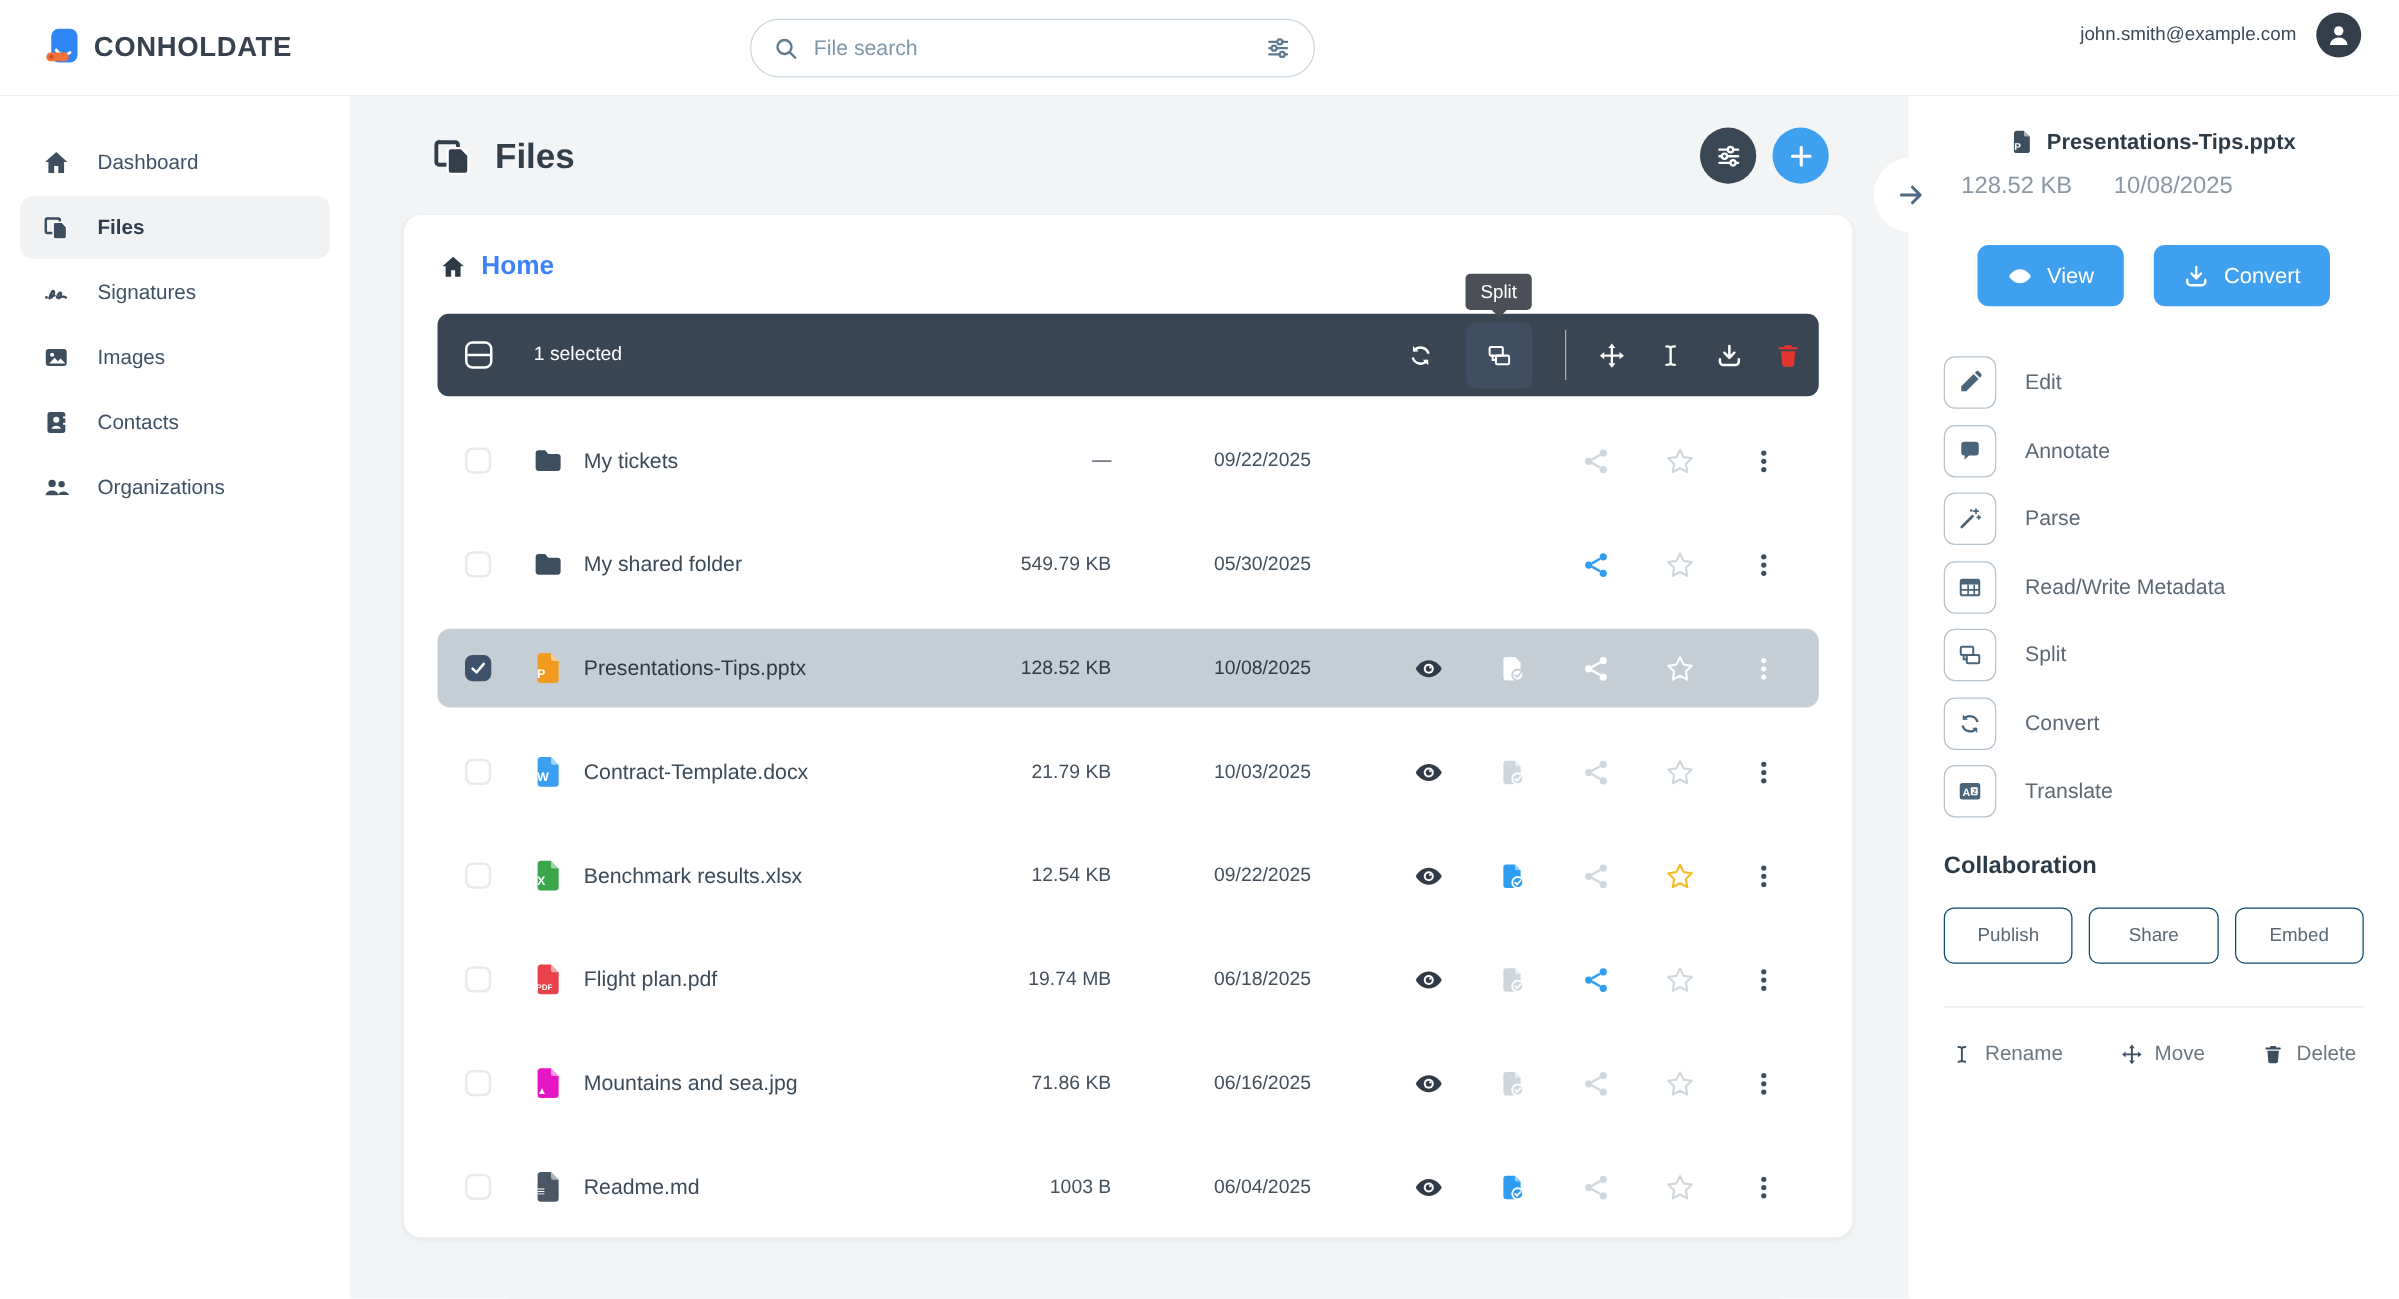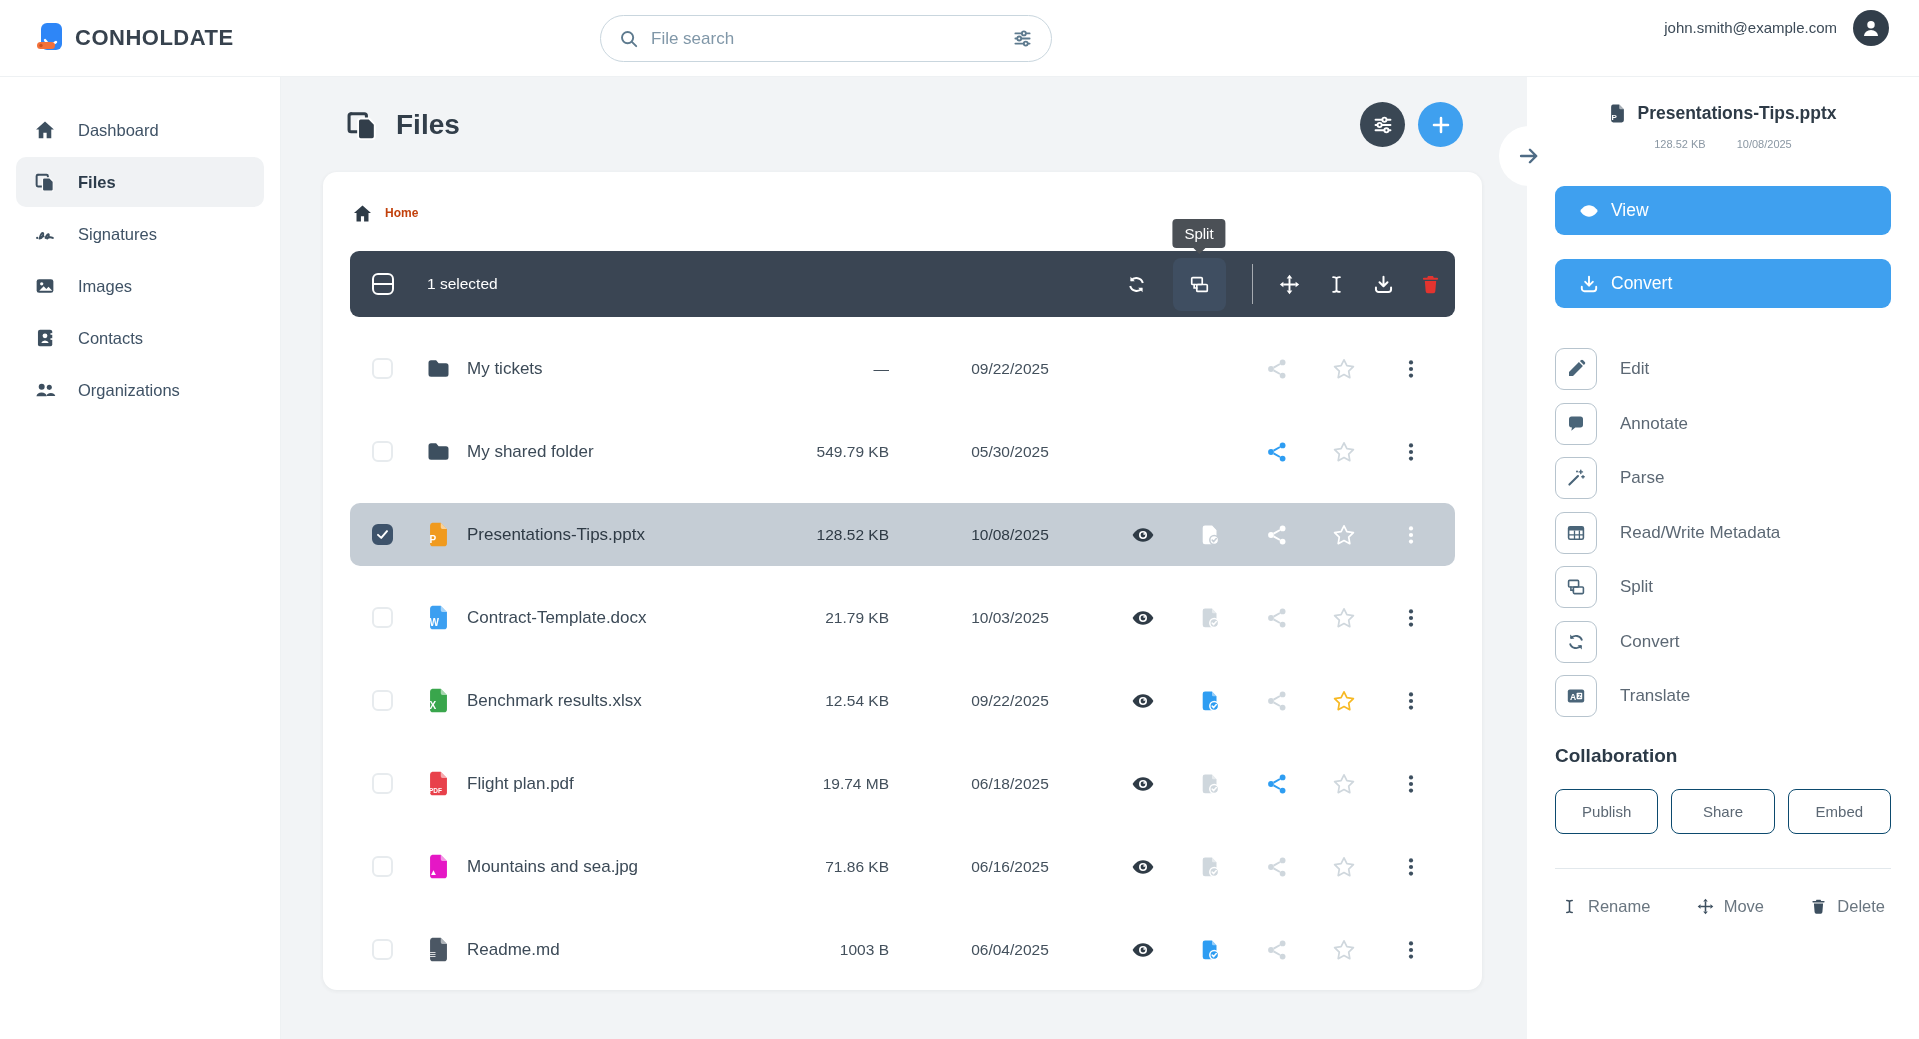--- a/index.html
+++ b/index.html
@@ -61,21 +61,21 @@
   .circle-btn { width:45px; height:45px; border-radius:50%; border:none; cursor:pointer;
     display:flex; align-items:center; justify-content:center; }
   .circle-btn.dark { background:#3a4754; }
   .circle-btn.blue { background:#3fa0ef; }
   .circle-btn svg { width:22px; height:22px; color:#fff; }
 
   .card { margin:0 45px 0 42px; height:818px; background:#fff; border-radius:14px;
     box-shadow:0 1px 4px rgba(40,50,60,.07); padding:26px 27px; }
   .breadcrumb { display:flex; align-items:center; gap:12px; padding-left:2px; height:30px; }
   .breadcrumb svg { width:21px; height:21px; color:#2e3b47; }
-  .breadcrumb .bc-lbl { font-size:12px; font-weight:700; color:#c2410c; }
+  .breadcrumb .bc-lbl { font-size:21px; font-weight:700; color:#3b82f6; }
 
   
   .toolbar { margin-top:23px; height:66px; background:#3a4553; border-radius:9px;
     display:flex; align-items:center; padding:0 14px 0 22px; position:relative; }
   .cb-bar { width:22px; height:22px; border:2.5px solid #fff; border-radius:6px;
     position:relative; cursor:pointer; flex:0 0 auto; }
   .cb-bar::after { content:""; position:absolute; left:0; right:0; top:50%; height:2.5px;
     margin-top:-1.25px; background:#fff; }
   .sel-count { color:#fff; font-size:15.5px; margin-left:33px; }
   .tb-icons { margin-left:auto; display:flex; align-items:center; gap:26px; }
@@ -131,23 +131,23 @@
   .panel-notch { position:absolute; left:-28px; top:49px; width:60px; height:60px;
     border-radius:50%; background:#fff; display:flex; align-items:center; justify-content:center;
     cursor:pointer; }
   .panel-notch svg { width:24px; height:24px; color:#4e6b85; }
   .pfile-head { margin-top:26px; display:flex; align-items:center; justify-content:center; gap:11px; }
   .pfile-head .page-wrap { width:17px; height:21px; }
   .pfile-head .page-wrap svg { width:17px; height:21px; }
   .pfile-head .badge { font-size:8px; left:2px; bottom:2.5px; }
   .t-slate { color:#3d4f5f; }
   .pfile-name { font-size:17.5px; font-weight:700; color:#2e3b47; }
-  .pfile-meta { margin-top:14px; text-align:center; font-size:11px; color:#8a97a3; }
+  .pfile-meta { margin-top:14px; text-align:left; font-size:19px; color:#8a97a3; }
   .pfile-meta span { margin:0 14px; }
-  .pbtn-row { margin-top:36px; display:flex; justify-content:center; gap:24px;flex-direction:column; }
+  .pbtn-row { margin-top:36px; display:flex; justify-content:center; gap:24px; }
   .pbtn { background:#3fa0ef; border:none; border-radius:9px; color:#fff; font-size:17.5px;
     height:49px; padding:0 24px; display:flex; align-items:center; gap:12px; cursor:pointer;
     font-family:inherit; }
   .pbtn svg { width:20px; height:20px; }
   .actions { margin-top:40px; }
   .action-item { display:flex; align-items:center; height:42px; margin-bottom:12.5px; cursor:pointer; }
   .action-btn { width:42px; height:42px; border:1px solid #b7c4ce; border-radius:9px; background:#fff;
     display:flex; align-items:center; justify-content:center; cursor:pointer; flex:0 0 auto; }
   .action-btn svg { width:20px; height:20px; color:#4a6579; }
   .action-lbl { margin-left:23px; font-size:17px; color:#5c6874; }

